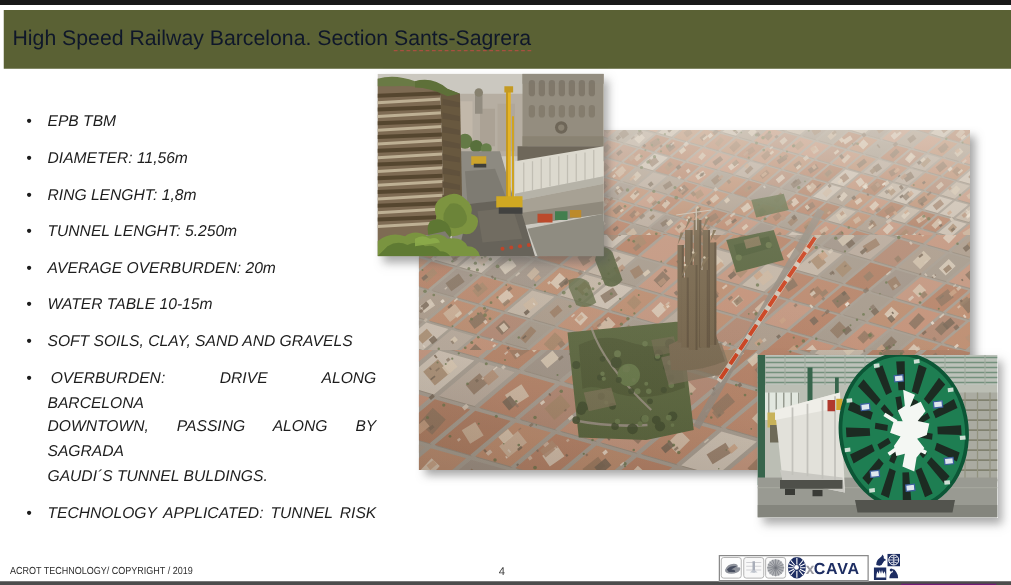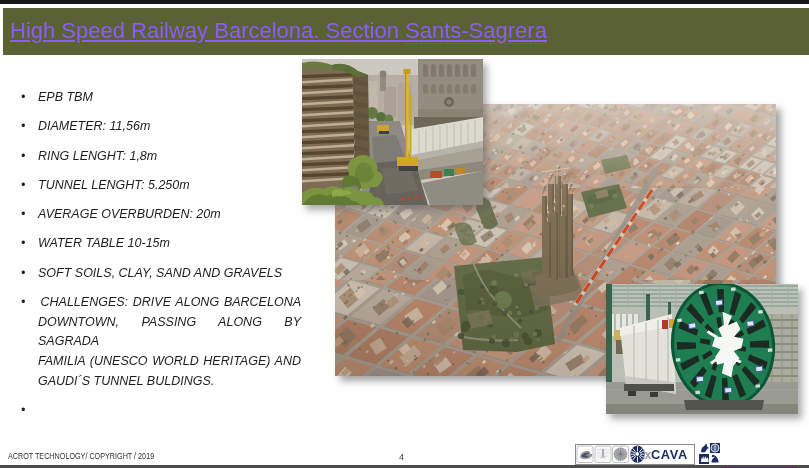--- a/index.html
+++ b/index.html
@@ -7,48 +7,48 @@
        font-family:"Liberation Sans", sans-serif;}
   .abs{position:absolute;}
 </style>
 </head>
 <body>
 
 <div class="abs" style="left:0;top:0;width:809px;height:4px;background:#181818;"></div>
 
 <div class="abs" style="left:3px;top:8px;width:806px;height:47px;background:#5a6134;"></div>
 
-<div class="abs" style="left:10px;top:7px;height:47px;line-height:47px;color:#8b5cf6;font-size:22px;white-space:nowrap;text-decoration:underline;">High Speed Railway Barcelona. Section <span style="border-bottom:1.5px dashed #a85040;">Sants-Sagrera</span></div>
+<div class="abs" style="left:10px;top:7px;height:47px;line-height:47px;color:#0f172a;font-size:17px;white-space:nowrap;">High Speed Railway Barcelona. Section <span style="border-bottom:1.5px dashed #a85040;">Sants-Sagrera</span></div>
 
 <div class="abs" style="left:16px;top:88px;width:285px;color:#1d1d1d;font-style:italic;font-size:12.5px;line-height:19.7px;">
 
   <div style="position:relative;padding-left:22px;margin-bottom:9.6px;"><span style="position:absolute;left:5px;">•</span>EPB TBM</div>
 
   <div style="position:relative;padding-left:22px;margin-bottom:9.6px;"><span style="position:absolute;left:5px;">•</span>DIAMETER: 11,56m</div>
 
   <div style="position:relative;padding-left:22px;margin-bottom:9.6px;"><span style="position:absolute;left:5px;">•</span>RING LENGHT: 1,8m</div>
 
   <div style="position:relative;padding-left:22px;margin-bottom:9.6px;"><span style="position:absolute;left:5px;">•</span>TUNNEL LENGHT: 5.250m</div>
 
   <div style="position:relative;padding-left:22px;margin-bottom:9.6px;"><span style="position:absolute;left:5px;">•</span>AVERAGE OVERBURDEN: 20m</div>
 
   <div style="position:relative;padding-left:22px;margin-bottom:9.6px;"><span style="position:absolute;left:5px;">•</span>WATER TABLE 10-15m</div>
 
   <div style="position:relative;padding-left:22px;margin-bottom:9.6px;"><span style="position:absolute;left:5px;">•</span>SOFT SOILS, CLAY, SAND AND GRAVELS</div>
 
   <div style="position:relative;padding-left:22px;margin-bottom:9.6px;">
       <span style="position:absolute;left:5px;">•</span>
-      <div style="text-align:justify;text-align-last:justify;"> CHALLENGES: DRIVE ALONG BARCELONA</div>
+      <div style="text-align:justify;text-align-last:justify;"> OVERBURDEN: DRIVE ALONG BARCELONA</div>
       <div style="text-align:justify;text-align-last:justify;">DOWNTOWN, PASSING ALONG BY SAGRADA</div>
-      <div style="text-align:justify;text-align-last:justify;">FAMILIA (UNESCO WORLD HERITAGE) AND</div>
       <div>GAUDI´S TUNNEL BULDINGS.</div>
     </div>
 
   <div style="position:relative;padding-left:22px;">
       <span style="position:absolute;left:5px;">•</span>
+      <div style="text-align:justify;text-align-last:justify;">TECHNOLOGY APPLICATED: TUNNEL RISK</div>
     </div>
 </div>
 
 <div class="abs" style="left:335px;top:104px;width:441px;height:272px;box-shadow:5px 5px 7px rgba(90,90,90,.55);z-index:1;">
 <svg width="441" height="272" viewBox="0 0 441 272" xmlns="http://www.w3.org/2000/svg">
 
 <rect x="0" y="0" width="441" height="272" fill="#a39e94"></rect>
 <defs>
 <clipPath id="bandT">
           <rect x="0" y="0" width="441" height="84"></rect>

